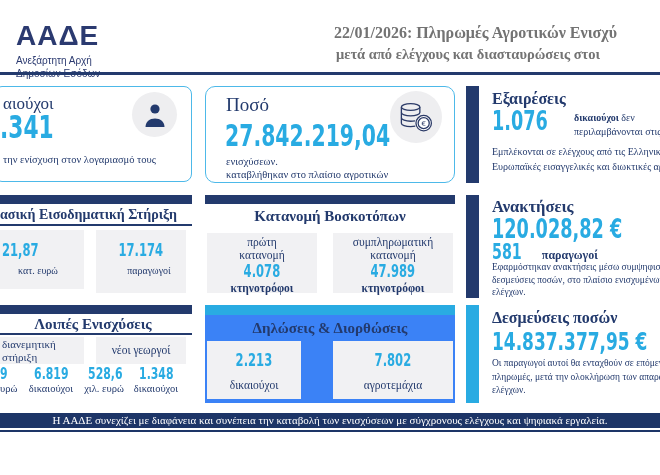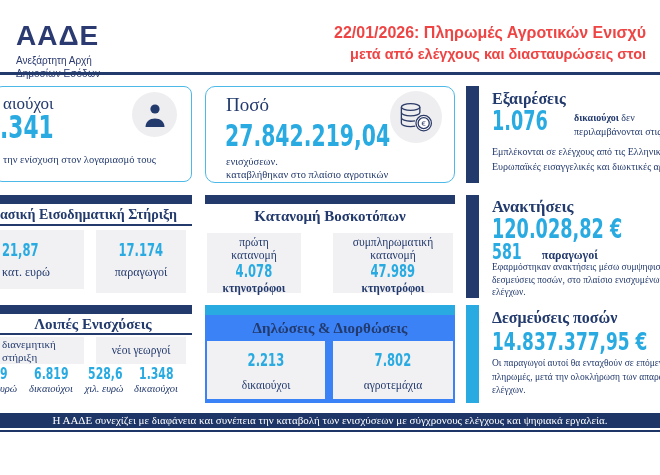--- a/index.html
+++ b/index.html
@@ -16,23 +16,23 @@
     font-family:"DejaVu Sans", sans-serif; font-weight:bold; color:#29abe2;
     display:inline-block; transform:scaleX(0.68); transform-origin:center center;
     white-space:nowrap; letter-spacing:0;
   }
   .num.left { transform-origin:left center; }
 
   
   #logo { left:16px; top:20px; }
   #logo .logo-title { font-family:"Liberation Sans", sans-serif; font-weight:bold; font-size:28px; letter-spacing:1px; color:#2b3a70; }
   #logo .logo-sub { font-family:"Liberation Sans", sans-serif; font-size:10px; line-height:1.3; margin-top:2px; color:#2b3a70; }
-  #title-block { left:334px; top:24px; font-family:Liberation Sans, sans-serif; font-weight:bold; color:#ef4444; }
+  #title-block { left:334px; top:24px; font-family:Liberation Serif, serif; font-weight:bold; color:#737373; }
   #title-block .t1 { font-size:16px; white-space:nowrap; }
-  #title-block .t2 { font-size:14.5px; white-space:nowrap; margin-top:4px; margin-left:8px;text-align:right; }
+  #title-block .t2 { font-size:14.5px; white-space:nowrap; margin-top:4px; margin-left:2px; }
   #top-rule { left:0; top:72px; width:660px; height:3px; background:#233a6d; }
 
   
   .vbar { position:absolute; left:0; top:0; width:13px; height:100%; }
   .vbar.navy { background:#233a6d; }
   .vbar.cyan { background:#29abe2; }
   .topbar { position:absolute; left:0; top:0; width:100%; }
   .topbar.navy { background:#233a6d; height:9px; }
   .topbar.cyan { background:#29abe2; height:10px; }
   .hr-navy { position:absolute; left:0; width:100%; height:1.5px; background:#233a6d; }
@@ -60,25 +60,25 @@
   #box-c .vdesc { position:absolute; left:82px; top:25px; font-size:10px; line-height:1.35; }
   #box-c .notes { position:absolute; top:58px; font-size:10px; line-height:15px; }
 
   
   #box-d { left:-6px; top:195px; width:198px; height:101px; background:#fff; }
   #box-d .title { position:absolute; left:6px; top:12px; font-size:14px; font-weight:bold; white-space:nowrap; }
   #box-d .hr-navy { top:29px; }
   #box-d .cell1 { left:6px; top:35px; width:84px; height:59px; text-align:left; padding-left:2px; }
   #box-d .cell2 { left:102px; top:35px; width:90px; height:63px; }
   .cell .cv { margin-top:10px; font-size:17px; }
-  .cell .cl { margin-top:4px; font-size:12px; }
+  .cell .cl { margin-top:4px; font-size:10px;margin-left:16px; }
 
   #box-e { left:205px; top:195px; width:250px; height:101px; background:#fff; }
   #box-e .title { position:absolute; top:13px; width:100%; text-align:center; font-size:15px; font-weight:bold; }
-  #box-e .panel1 { left:2px; top:38px; width:94px; height:60px; }
+  #box-e .panel1 { left:2px; top:38px; width:110px; height:60px; }
   #box-e .panel2 { left:128px; top:38px; width:120px; height:60px; }
   .panel { font-size:11.5px; }
   .panel .pl { margin-top:3px; line-height:1.15; }
   .panel .pv { font-size:17px; line-height:1.1; }
   .panel .pu { font-weight:bold; font-size:11.5px; }
 
   #box-f { left:466px; top:195px; width:234px; height:103px; background:#fff; }
   #box-f .content { position:absolute; left:26px; top:0; width:208px; height:100%; }
   #box-f .title { position:absolute; top:2px; font-size:16.5px; font-weight:bold; }
   #box-f .value { position:absolute; top:19px; font-size:26px; }
@@ -89,29 +89,29 @@
   #box-f .person-sm { position:absolute; left:167px; top:16px; }
 
   
   #box-g { left:-6px; top:305px; width:198px; height:100px; background:#fff; }
   #box-g .title { position:absolute; top:11px; width:100%; text-align:center; font-size:15px; font-weight:bold; }
   #box-g .hr-navy { top:28px; }
   #box-g .sub1 { left:6px; top:32px; width:84px; height:27px; text-align:left; padding-left:2px; font-size:11px; line-height:13px; padding-top:1px; }
   #box-g .sub2 { left:102px; top:32px; width:90px; height:27px; font-size:11.5px; line-height:27px; }
   .gstat { position:absolute; text-align:center; }
   .gstat .gv { font-size:16px; line-height:1.05; }
-  .gstat .gl { font-size:10.5px;font-style:italic; }
+  .gstat .gl { font-size:10.5px; }
   #box-g .g1 { left:6px; top:61px; width:20px; text-align:left; }
   #box-g .g2 { left:30px; top:61px; width:54px; }
   #box-g .g3 { left:86px; top:61px; width:48px; }
   #box-g .g4 { left:136px; top:61px; width:52px; }
 
   #box-h { left:205px; top:305px; width:250px; height:98px; background:#3b82f6; }
   #box-h .title { position:absolute; top:15px; width:100%; text-align:center; font-size:15px; font-weight:bold; }
-  #box-h .panel1 { left:2px; top:36px; width:118px; height:58px; }
+  #box-h .panel1 { left:2px; top:36px; width:94px; height:58px; }
   #box-h .panel2 { left:128px; top:36px; width:120px; height:58px; }
   #box-h .pv2 { margin-top:9px; font-size:17px; }
   #box-h .pl2 { margin-top:8px; font-size:11.5px; }
 
   #box-i { left:466px; top:305px; width:234px; height:98px; background:#fff; }
   #box-i .content { position:absolute; left:26px; top:0; width:208px; height:100%; }
   #box-i .title { position:absolute; top:4px; font-size:16px; font-weight:bold; }
   #box-i .value { position:absolute; top:22px; font-size:25px; }
   #box-i .notes { position:absolute; top:52px; font-size:9.5px; line-height:13.5px; }
 

